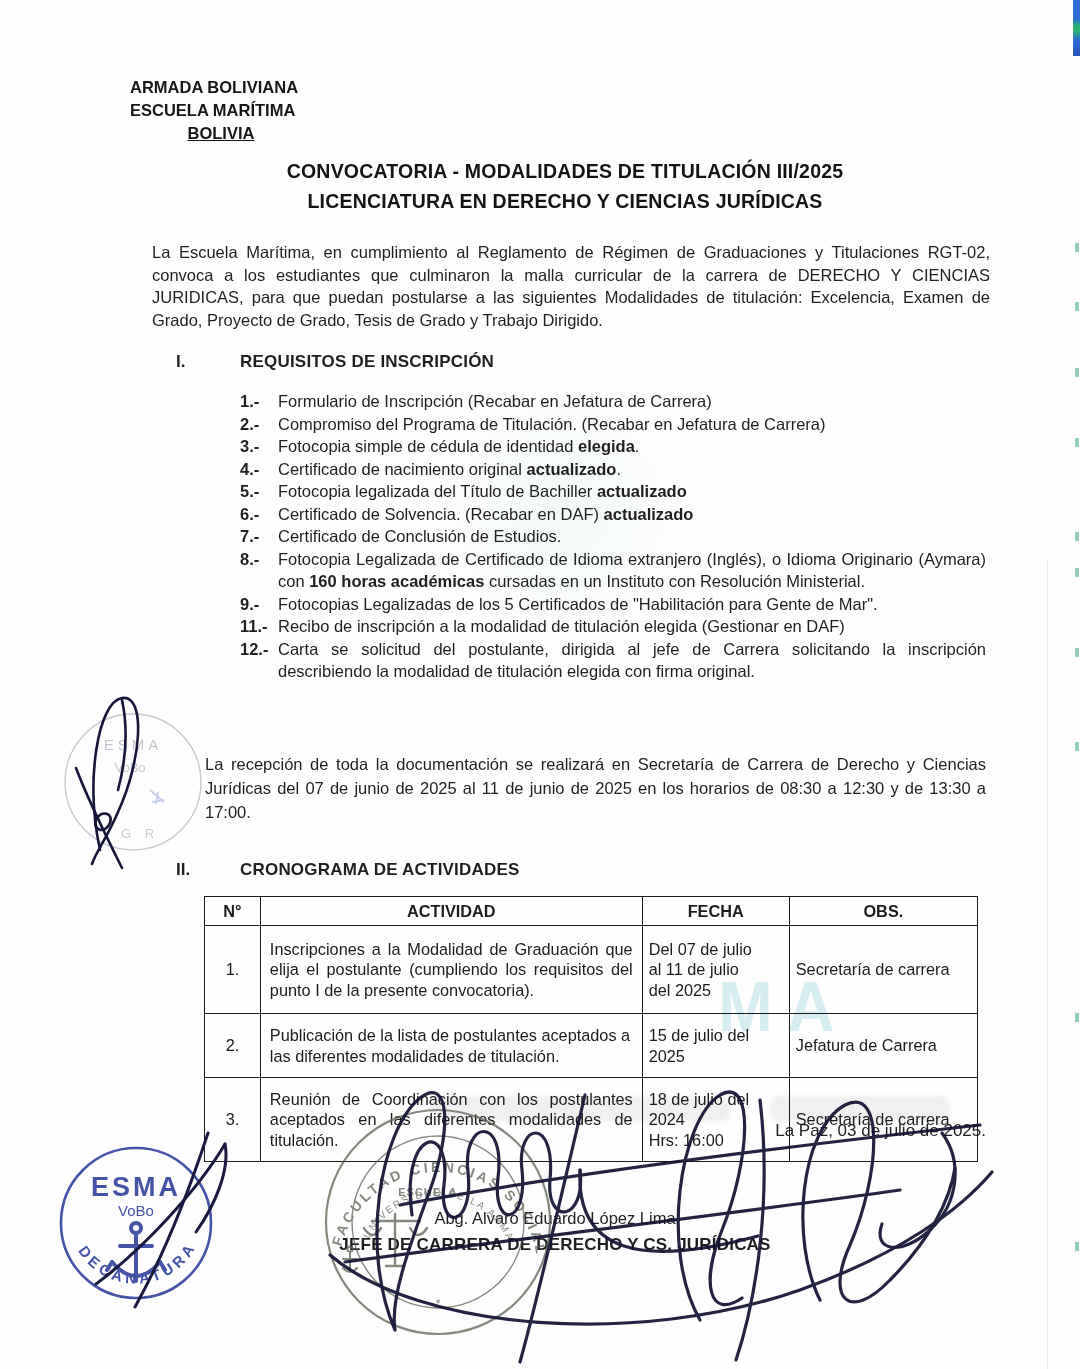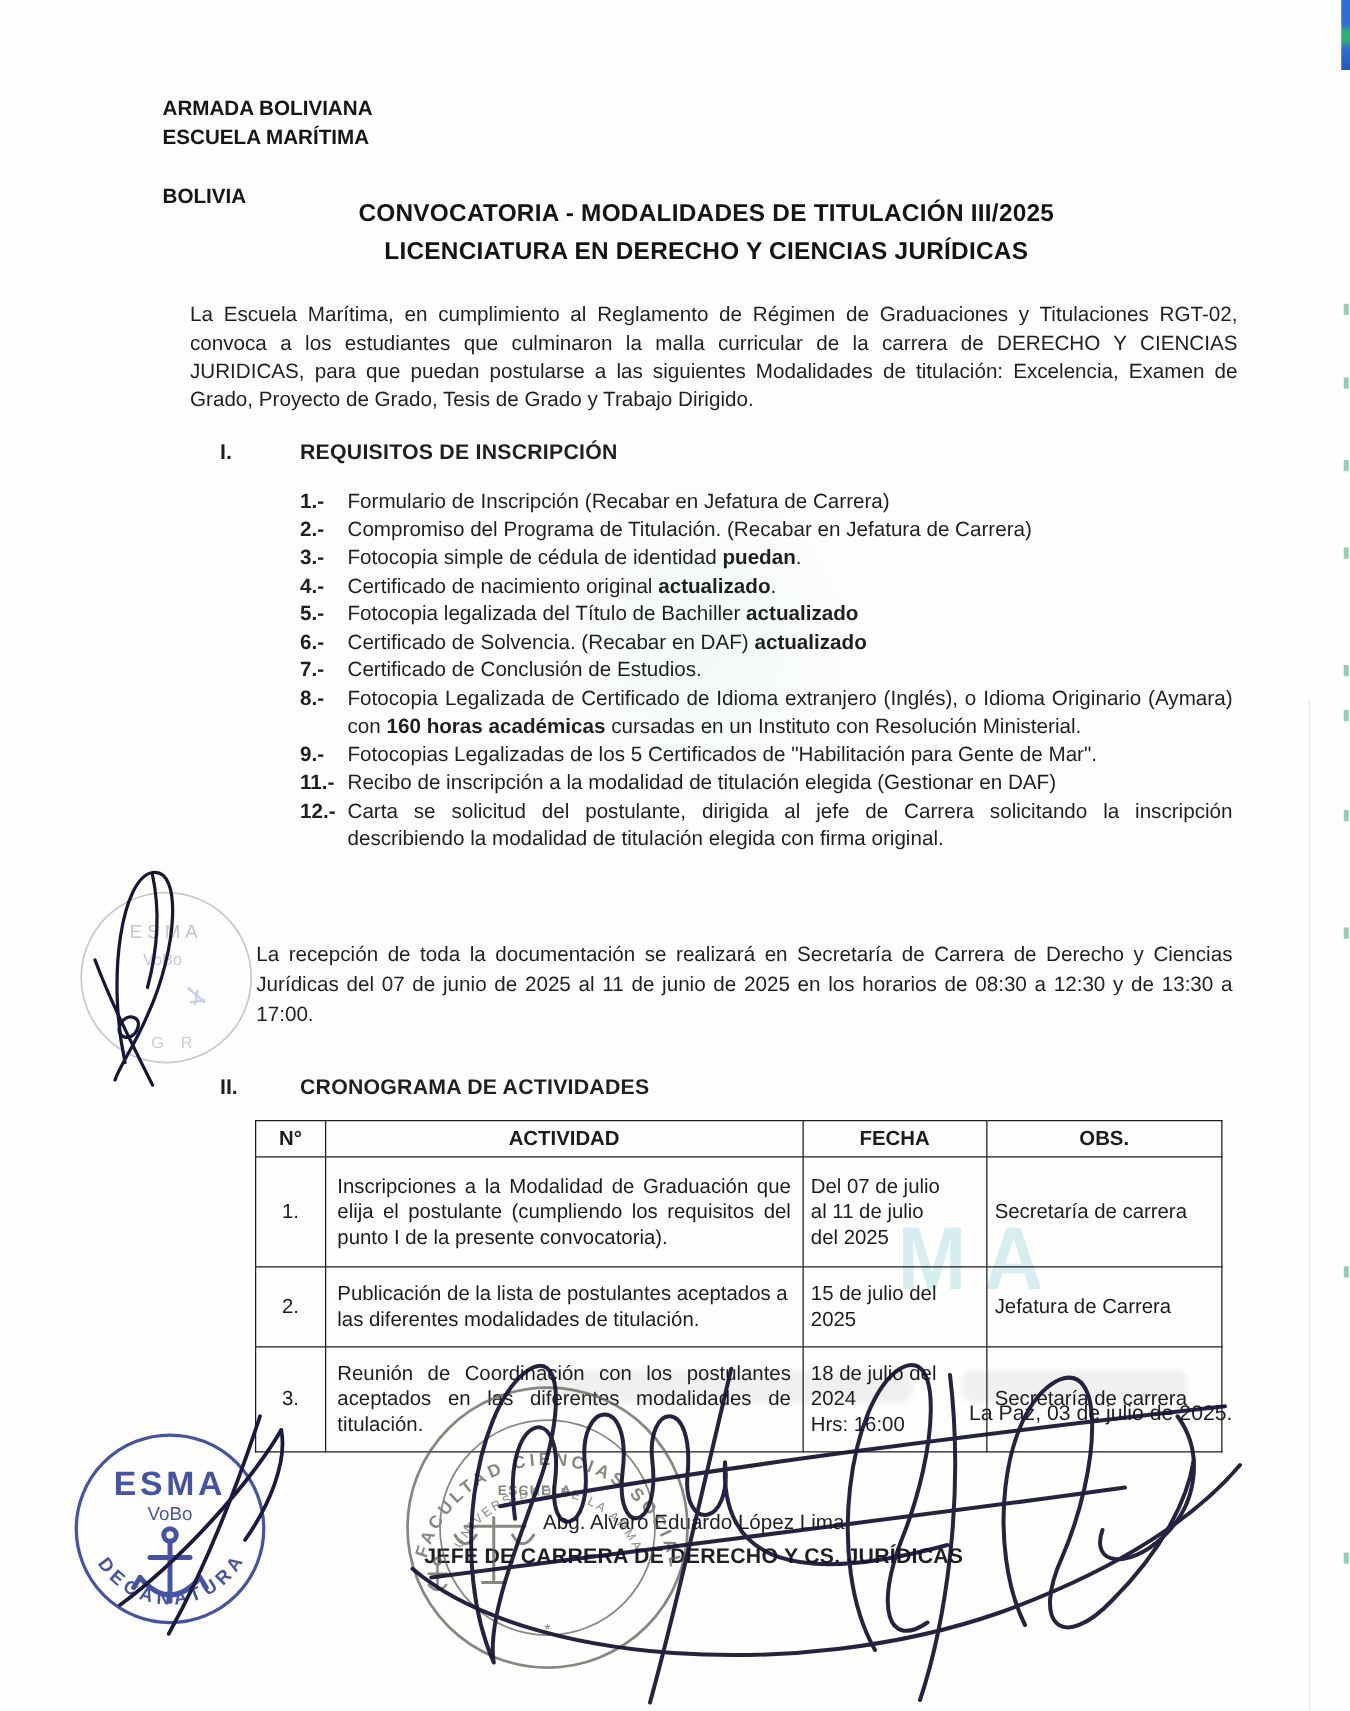--- a/index.html
+++ b/index.html
@@ -5,21 +5,21 @@
   html,body{margin:0;padding:0;background:#e8e8e8;}
   .page{
     position:relative; width:1080px; height:1369px; margin:0 auto;
     background:#fefefe; overflow:hidden;
     font-family:"Liberation Sans", sans-serif; color:#1f1f22;
     -webkit-font-smoothing:antialiased;
   }
   
   .letterhead{position:absolute; left:130px; top:76px; width:182px;
     font-weight:bold; font-size:16.5px; line-height:23px; color:#161618;}
-  .letterhead .lh3{text-align:left; margin-top:24px;}
+  .letterhead .lh3{text-align:center; text-decoration:underline;}
   
   .doc-title{position:absolute; left:150px; width:830px; text-align:center;
     font-weight:bold; color:#141416; letter-spacing:.2px;}
   .t1{top:160px; font-size:19.5px;}
   .t2{top:190px; font-size:19.5px;}
   
   .intro{position:absolute; left:152px; top:241px; width:838px;
     font-size:16.5px; line-height:22.5px; text-align:justify; margin:0;}
   
   .sec-num{position:absolute; left:176px; font-weight:bold; font-size:17px;}
@@ -106,21 +106,21 @@
       <div class="req-item">
         <span class="req-num">1.-</span>
         <span class="req-body"><span>Formulario de Inscripción (Recabar en Jefatura de Carrera)</span></span>
       </div>
       <div class="req-item">
         <span class="req-num">2.-</span>
         <span class="req-body"><span>Compromiso del Programa de Titulación. (Recabar en Jefatura de Carrera)</span></span>
       </div>
       <div class="req-item">
         <span class="req-num">3.-</span>
-        <span class="req-body"><span>Fotocopia simple de cédula de identidad </span><span class="b">puedan</span><span>.</span></span>
+        <span class="req-body"><span>Fotocopia simple de cédula de identidad </span><span class="b">elegida</span><span>.</span></span>
       </div>
       <div class="req-item">
         <span class="req-num">4.-</span>
         <span class="req-body"><span>Certificado de nacimiento original </span><span class="b">actualizado</span><span>.</span></span>
       </div>
       <div class="req-item">
         <span class="req-num">5.-</span>
         <span class="req-body"><span>Fotocopia legalizada del Título de Bachiller </span><span class="b">actualizado</span></span>
       </div>
       <div class="req-item">

